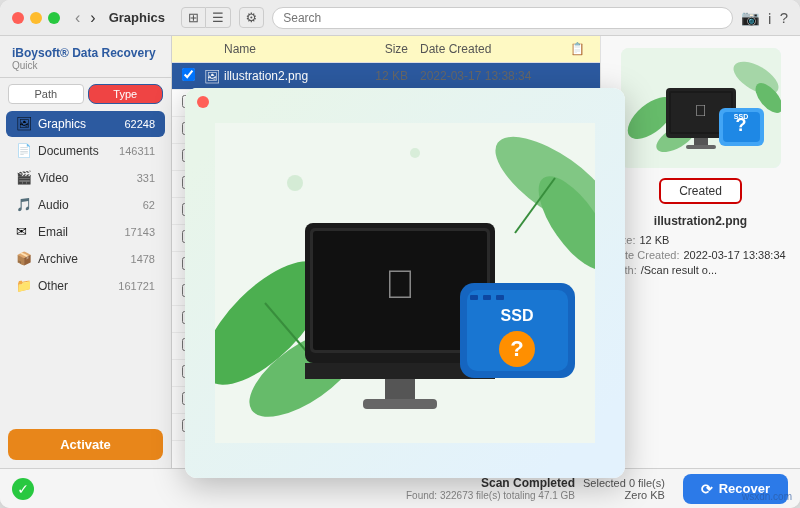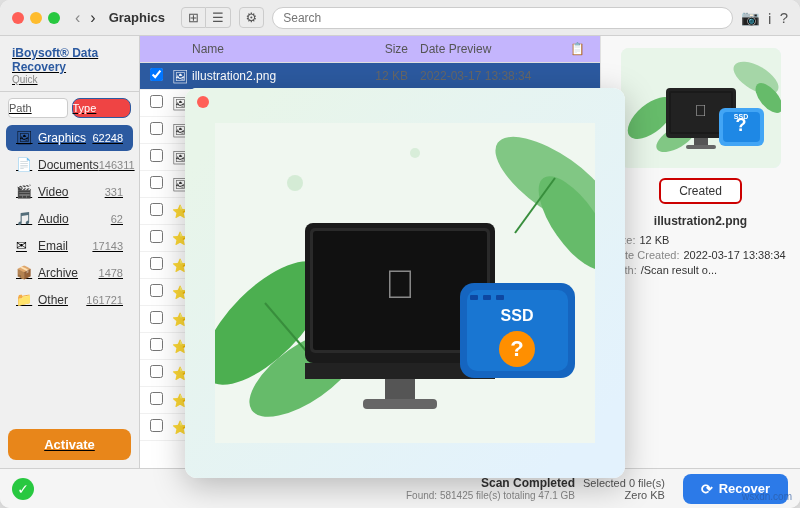--- a/index.html
+++ b/index.html
@@ -123,27 +123,26 @@
 
     
     .main-content {
       display: flex;
       flex: 1;
       overflow: hidden;
     }
 
     
     .sidebar {
-      width: 140px;
+      width: 172px;
       background: #f0f0f0;
       border-right: 1px solid #d0d0d0;
       display: flex;
       flex-direction: column;
       flex-shrink: 0;
-      text-decoration: underline;
     }
 
     .sidebar-header {
       padding: 10px 12px 6px;
       border-bottom: 1px solid #d0d0d0;
     }
     .sidebar-app-name {
       font-size: 12px;
       font-weight: 700;
       color: #2c5aa0;
@@ -153,20 +152,21 @@
       color: #888;
     }
 
     .sidebar-tabs {
       display: flex;
       padding: 6px 8px;
       gap: 4px;
     }
     .sidebar-tab {
       flex: 1;
+      text-align: center;
       padding: 3px 0;
       border: 1px solid #ccc;
       border-radius: 4px;
       font-size: 11px;
       cursor: pointer;
       color: #555;
       background: white;
     }
     .sidebar-tab.active {
       background: #ef4444;
@@ -231,21 +231,21 @@
       display: flex;
       flex-direction: column;
       overflow: hidden;
       background: white;
     }
 
     .file-table-header {
       display: flex;
       padding: 6px 10px;
       border-bottom: 1px solid #e0e0e0;
-      background: #c4b5fd;
+      background: #fef9c3;
       font-size: 12px;
       color: #555;
     }
     .col-check { width: 22px; flex-shrink: 0; }
     .col-icon { width: 20px; flex-shrink: 0; }
     .col-name { flex: 1; }
     .col-size { width: 80px; text-align: right; padding-right: 12px; }
     .col-date { width: 150px; }
     .col-restore { width: 20px; }
 
@@ -528,21 +528,21 @@
       </div>
       <button class="sidebar-activate">Activate</button>
     </div>
 
     <div class="file-area">
       <div class="file-table-header">
         <div class="col-check"></div>
         <div class="col-icon"></div>
         <div class="col-name">Name</div>
         <div class="col-size">Size</div>
-        <div class="col-date">Date Preview</div>
+        <div class="col-date">Date Created</div>
         <div class="col-restore">📋</div>
       </div>
       <div class="file-list">
         <div class="file-row selected">
           <div class="file-row-check"><input type="checkbox" checked="" style=""></div>
           <div class="file-row-icon">🖼</div>
           <div class="file-row-name">illustration2.png</div>
           <div class="file-row-size">12 KB</div>
           <div class="file-row-date">2022-03-17 13:38:34</div>
           <div class="file-row-restore"></div>
@@ -687,21 +687,21 @@
         </div>
       </div>
     </div>
 
   </div>
 
   <div class="bottom-bar">
     <div class="scan-icon">✓</div>
     <div class="scan-status">
       <div class="scan-status-title">Scan Completed</div>
-      <div class="scan-status-detail">Found: 581425 file(s) totaling 47.1 GB</div>
+      <div class="scan-status-detail">Found: 322673 file(s) totaling 47.1 GB</div>
     </div>
     <div class="selected-info">
       <div>Selected 0 file(s)</div>
       <div>Zero KB</div>
     </div>
     <button class="recover-btn">
       <span class="recover-icon">⟳</span>
       <span>Recover</span>
     </button>
   </div>

